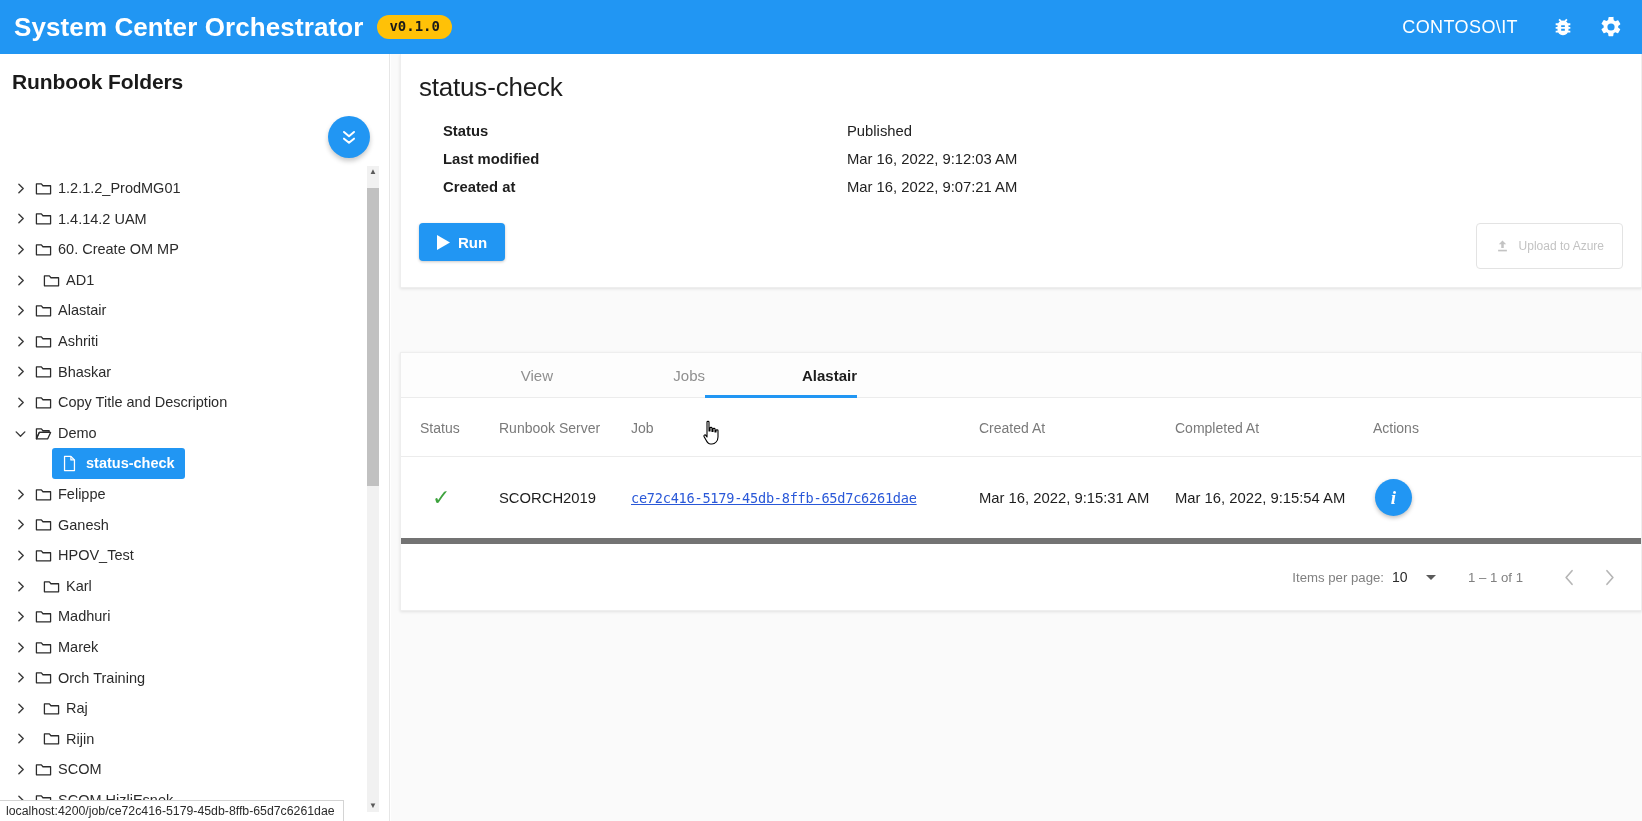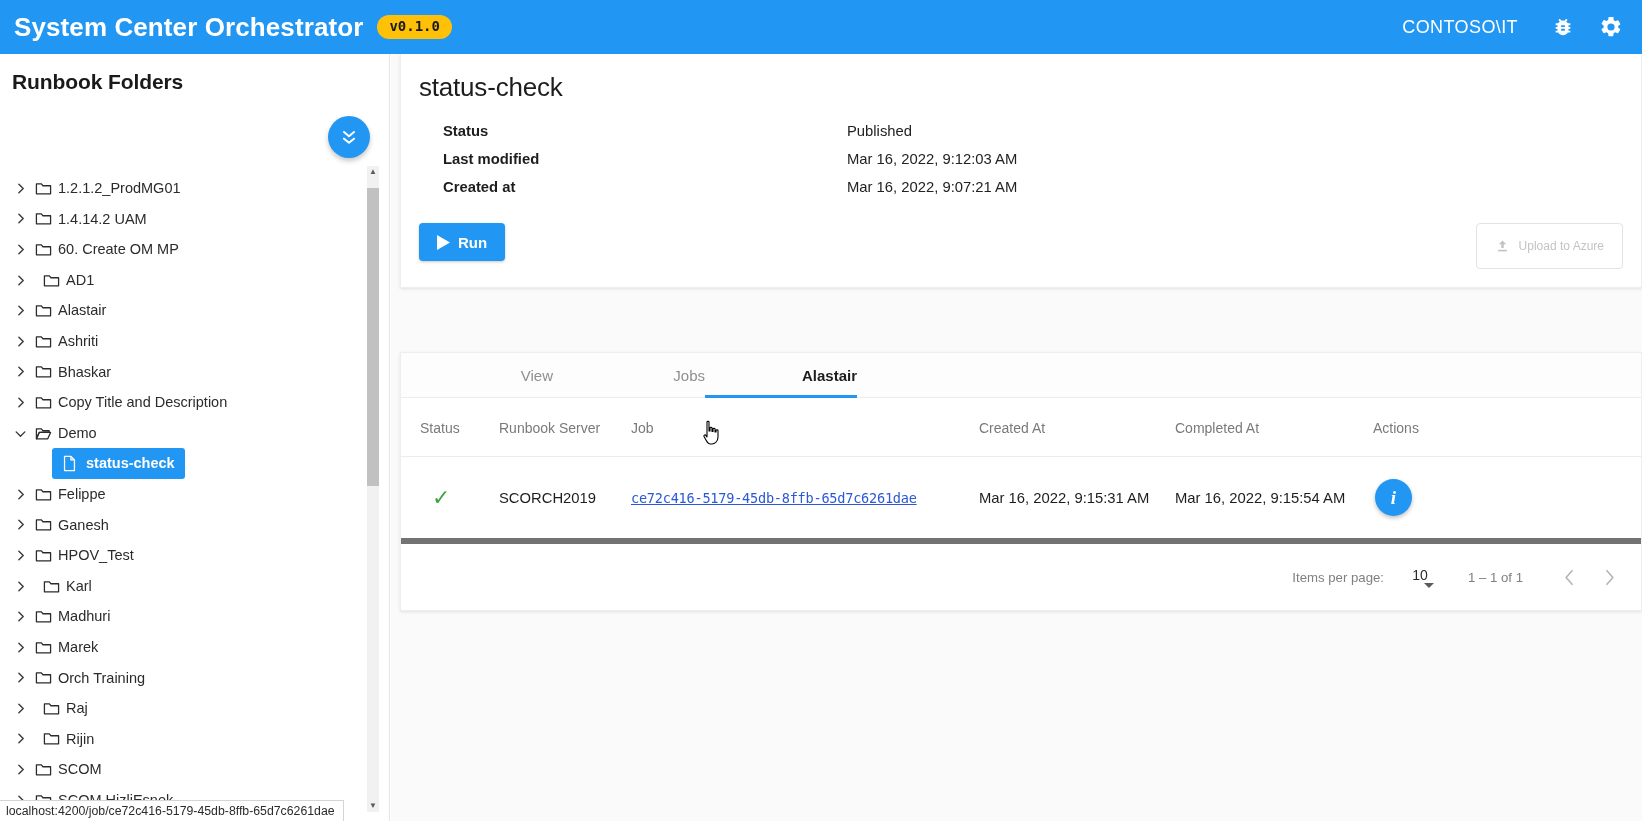--- a/index.html
+++ b/index.html
@@ -339,21 +339,20 @@
     font-size: 13.2px;
     color: #808080;
   }
   .pg-label { margin-right: 8px; }
   .pg-select {
     display: flex; align-items: center;
     cursor: pointer;
     color: #2b2b2b;
     font-size: 14px;
     min-width: 56px;
-    flex-direction: column;
   }
   .pg-caret {
     margin-left: 18px;
     width: 0; height: 0;
     border-left: 5px solid transparent;
     border-right: 5px solid transparent;
     border-top: 5px solid #5a5a5a;
   }
   .pg-range { margin: 0 26px 0 20px; color: #808080; }
   .pg-nav {

